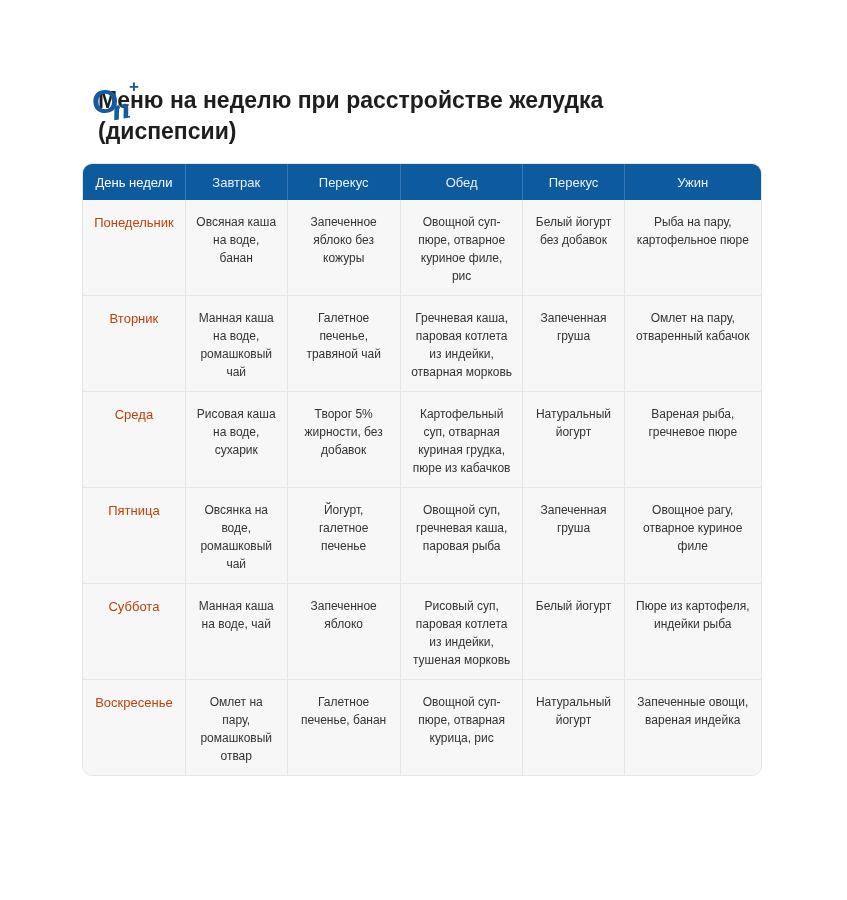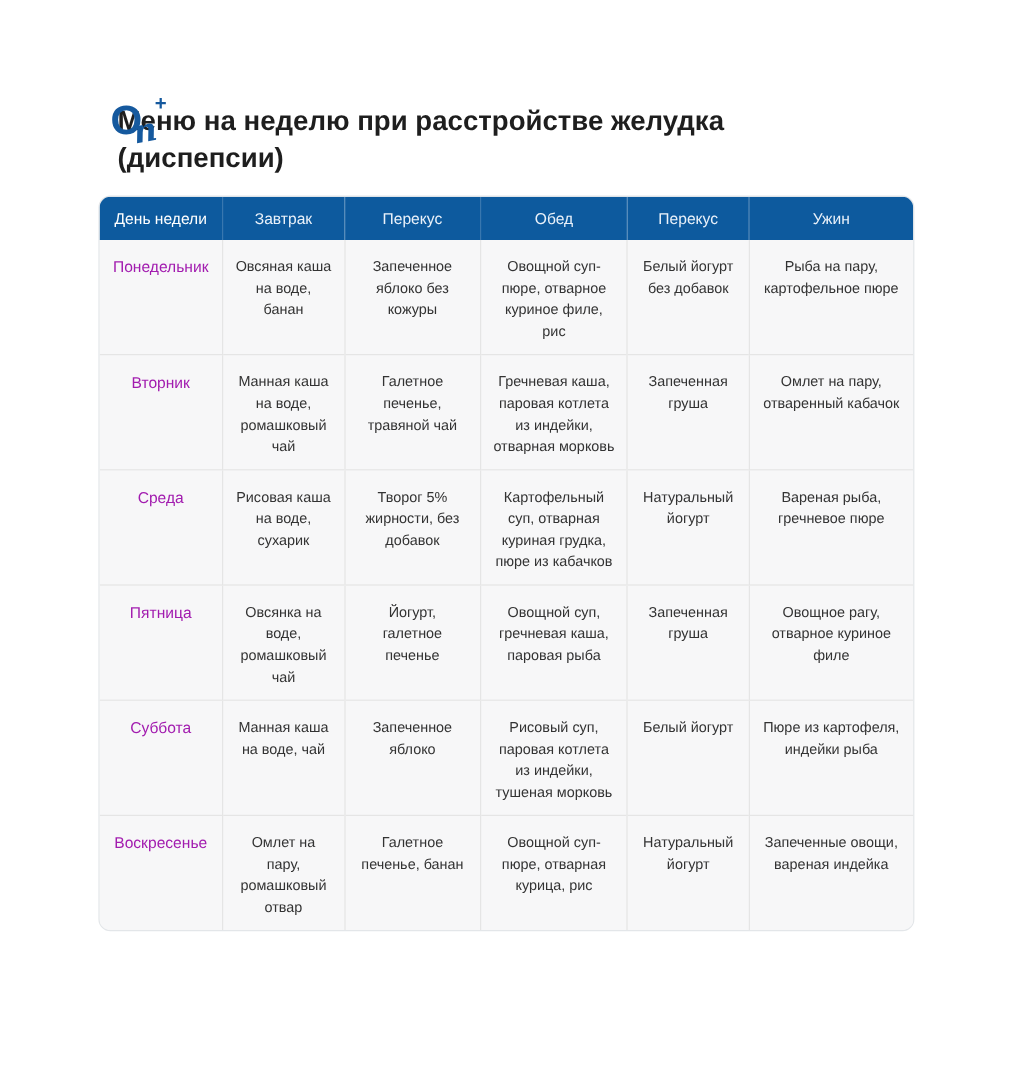--- a/index.html
+++ b/index.html
@@ -40,21 +40,21 @@
   }
   thead th:first-child{border-left:none;color:#ffffff;margin-top:16px;}
   tbody td{
     background:var(--row-bg);color:var(--text);
     font-size:12px;line-height:1.5;text-align:center;vertical-align:top;
     padding:13px 10px 10px;border-top:1px solid var(--border);
     border-left:1px solid var(--border);word-wrap:break-word;
   }
   tbody td:first-child{border-left:none;}
   tbody tr:first-child td{border-top:none;}
-  td.day{font-size:13px;color:#a21caf;}
+  td.day{font-size:13px;color:#c2410c;}
   tr.r1{height:66px;} tr.r2{height:76px;} tr.r3{height:74px;}
   tr.r4{height:88px;} tr.r5{height:78px;} tr.r6{height:90px;} tr.r7{height:62px;}
 </style>
 </head>
 <body>
 
 <div class="content">
 
   <div class="header-area">
     <div class="logo">

